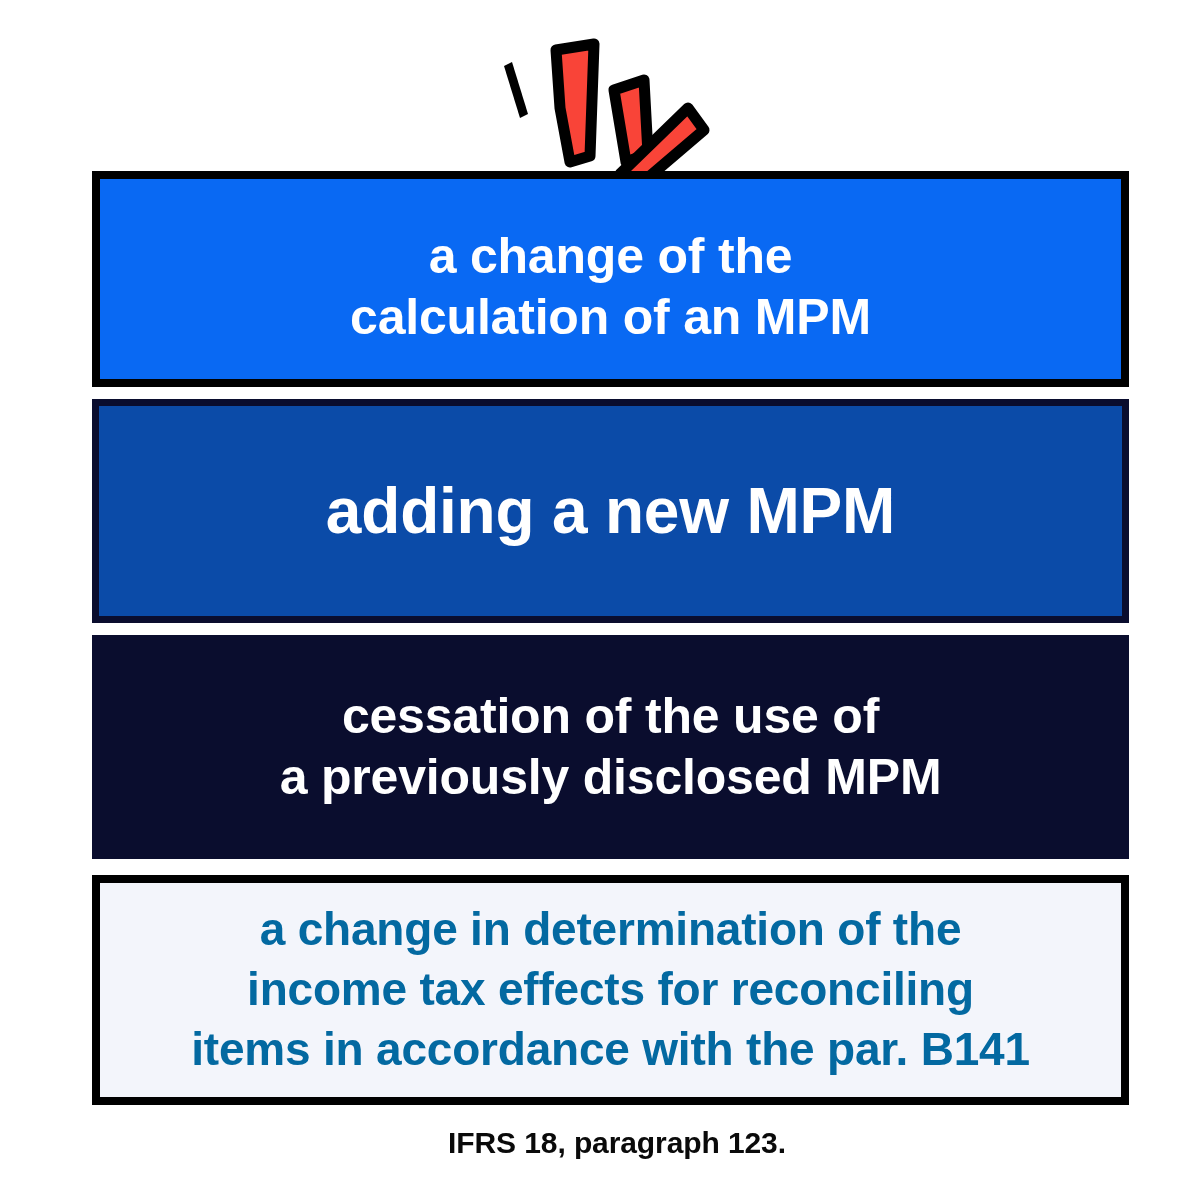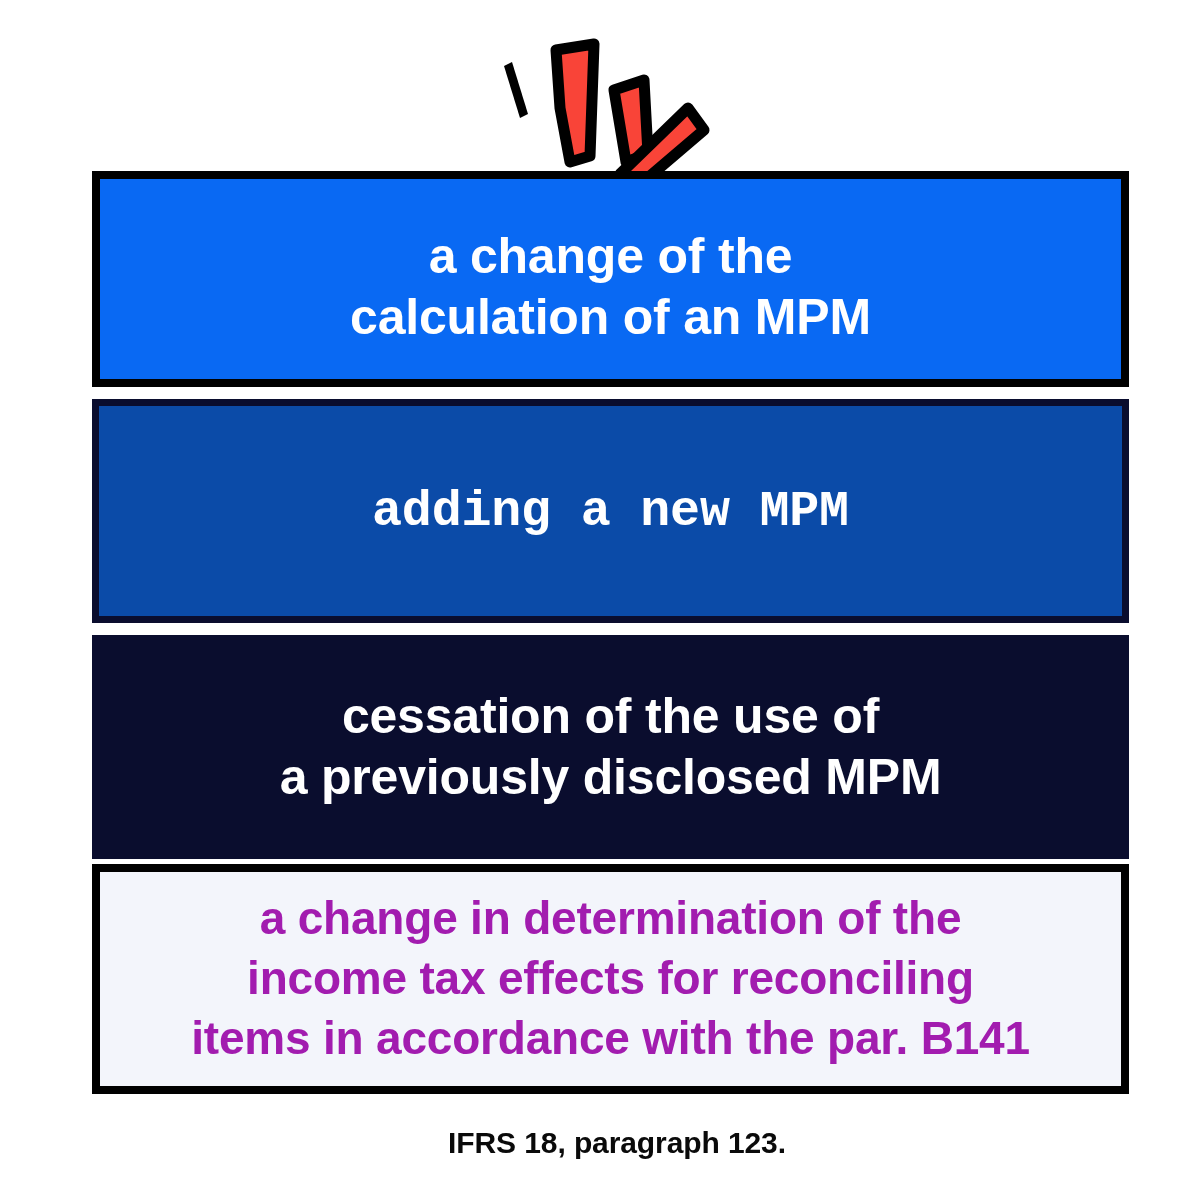--- a/index.html
+++ b/index.html
@@ -73,44 +73,43 @@
 
   
   .box--two {
     height: 224px;
     background: #0B4BA8;
     border: 7px solid #0A0D2E;
     margin-bottom: 12px;
   }
   .box--two .txt {
     color: #ffffff;
-    font-size: 50px;
-    font-family: Liberation Mono, monospace;
+    font-size: 64px;
   }
 
   
   .box--three {
     height: 224px;
     background: #0A0D2E;
     border: 7px solid #0A0D2E;
-    margin-bottom: 5px;
+    margin-bottom: 16px;
   }
   .box--three .txt {
     color: #ffffff;
     font-size: 50px;
   }
 
   
   .box--four {
     height: 230px;
     background: #F3F5FB;
     border: 8px solid #000000;
   }
   .box--four .txt {
-    color: #a21caf;
+    color: #0369a1;
     font-size: 46px;
     line-height: 1.30;
     text-align: center;
   }
 
   
   .caption {
     position: absolute;
     left: 17px;
     top: 1126px;

